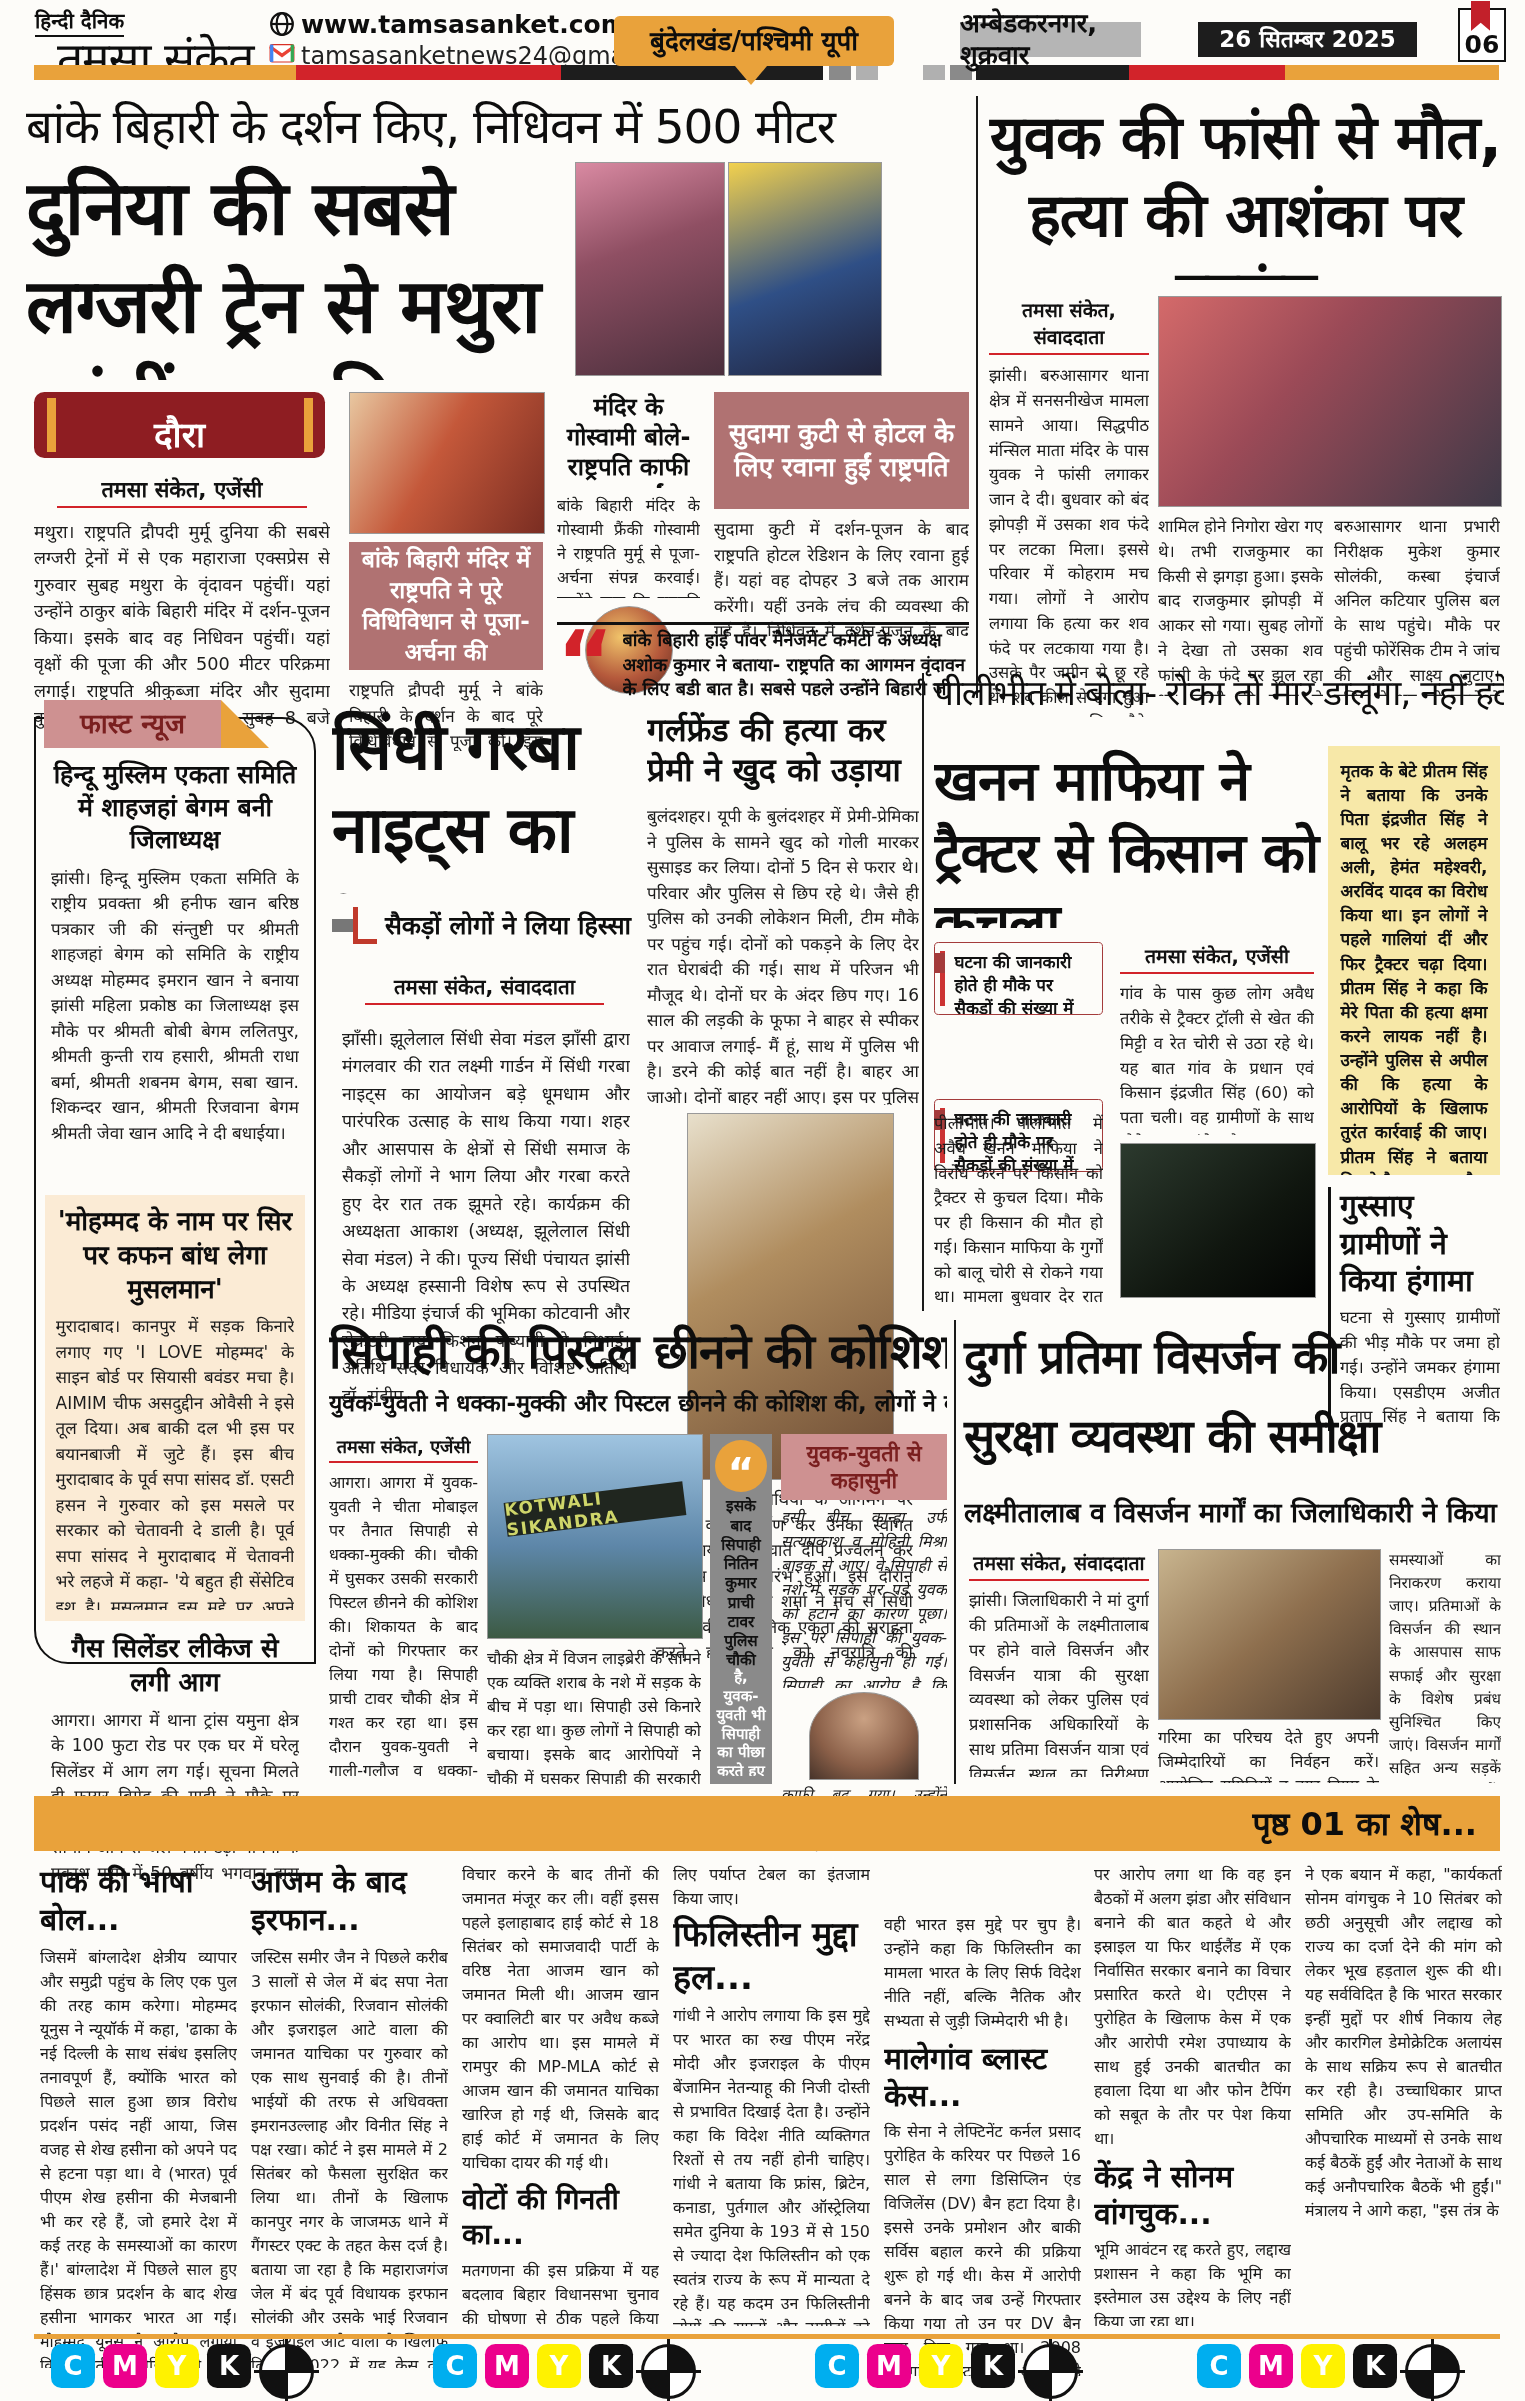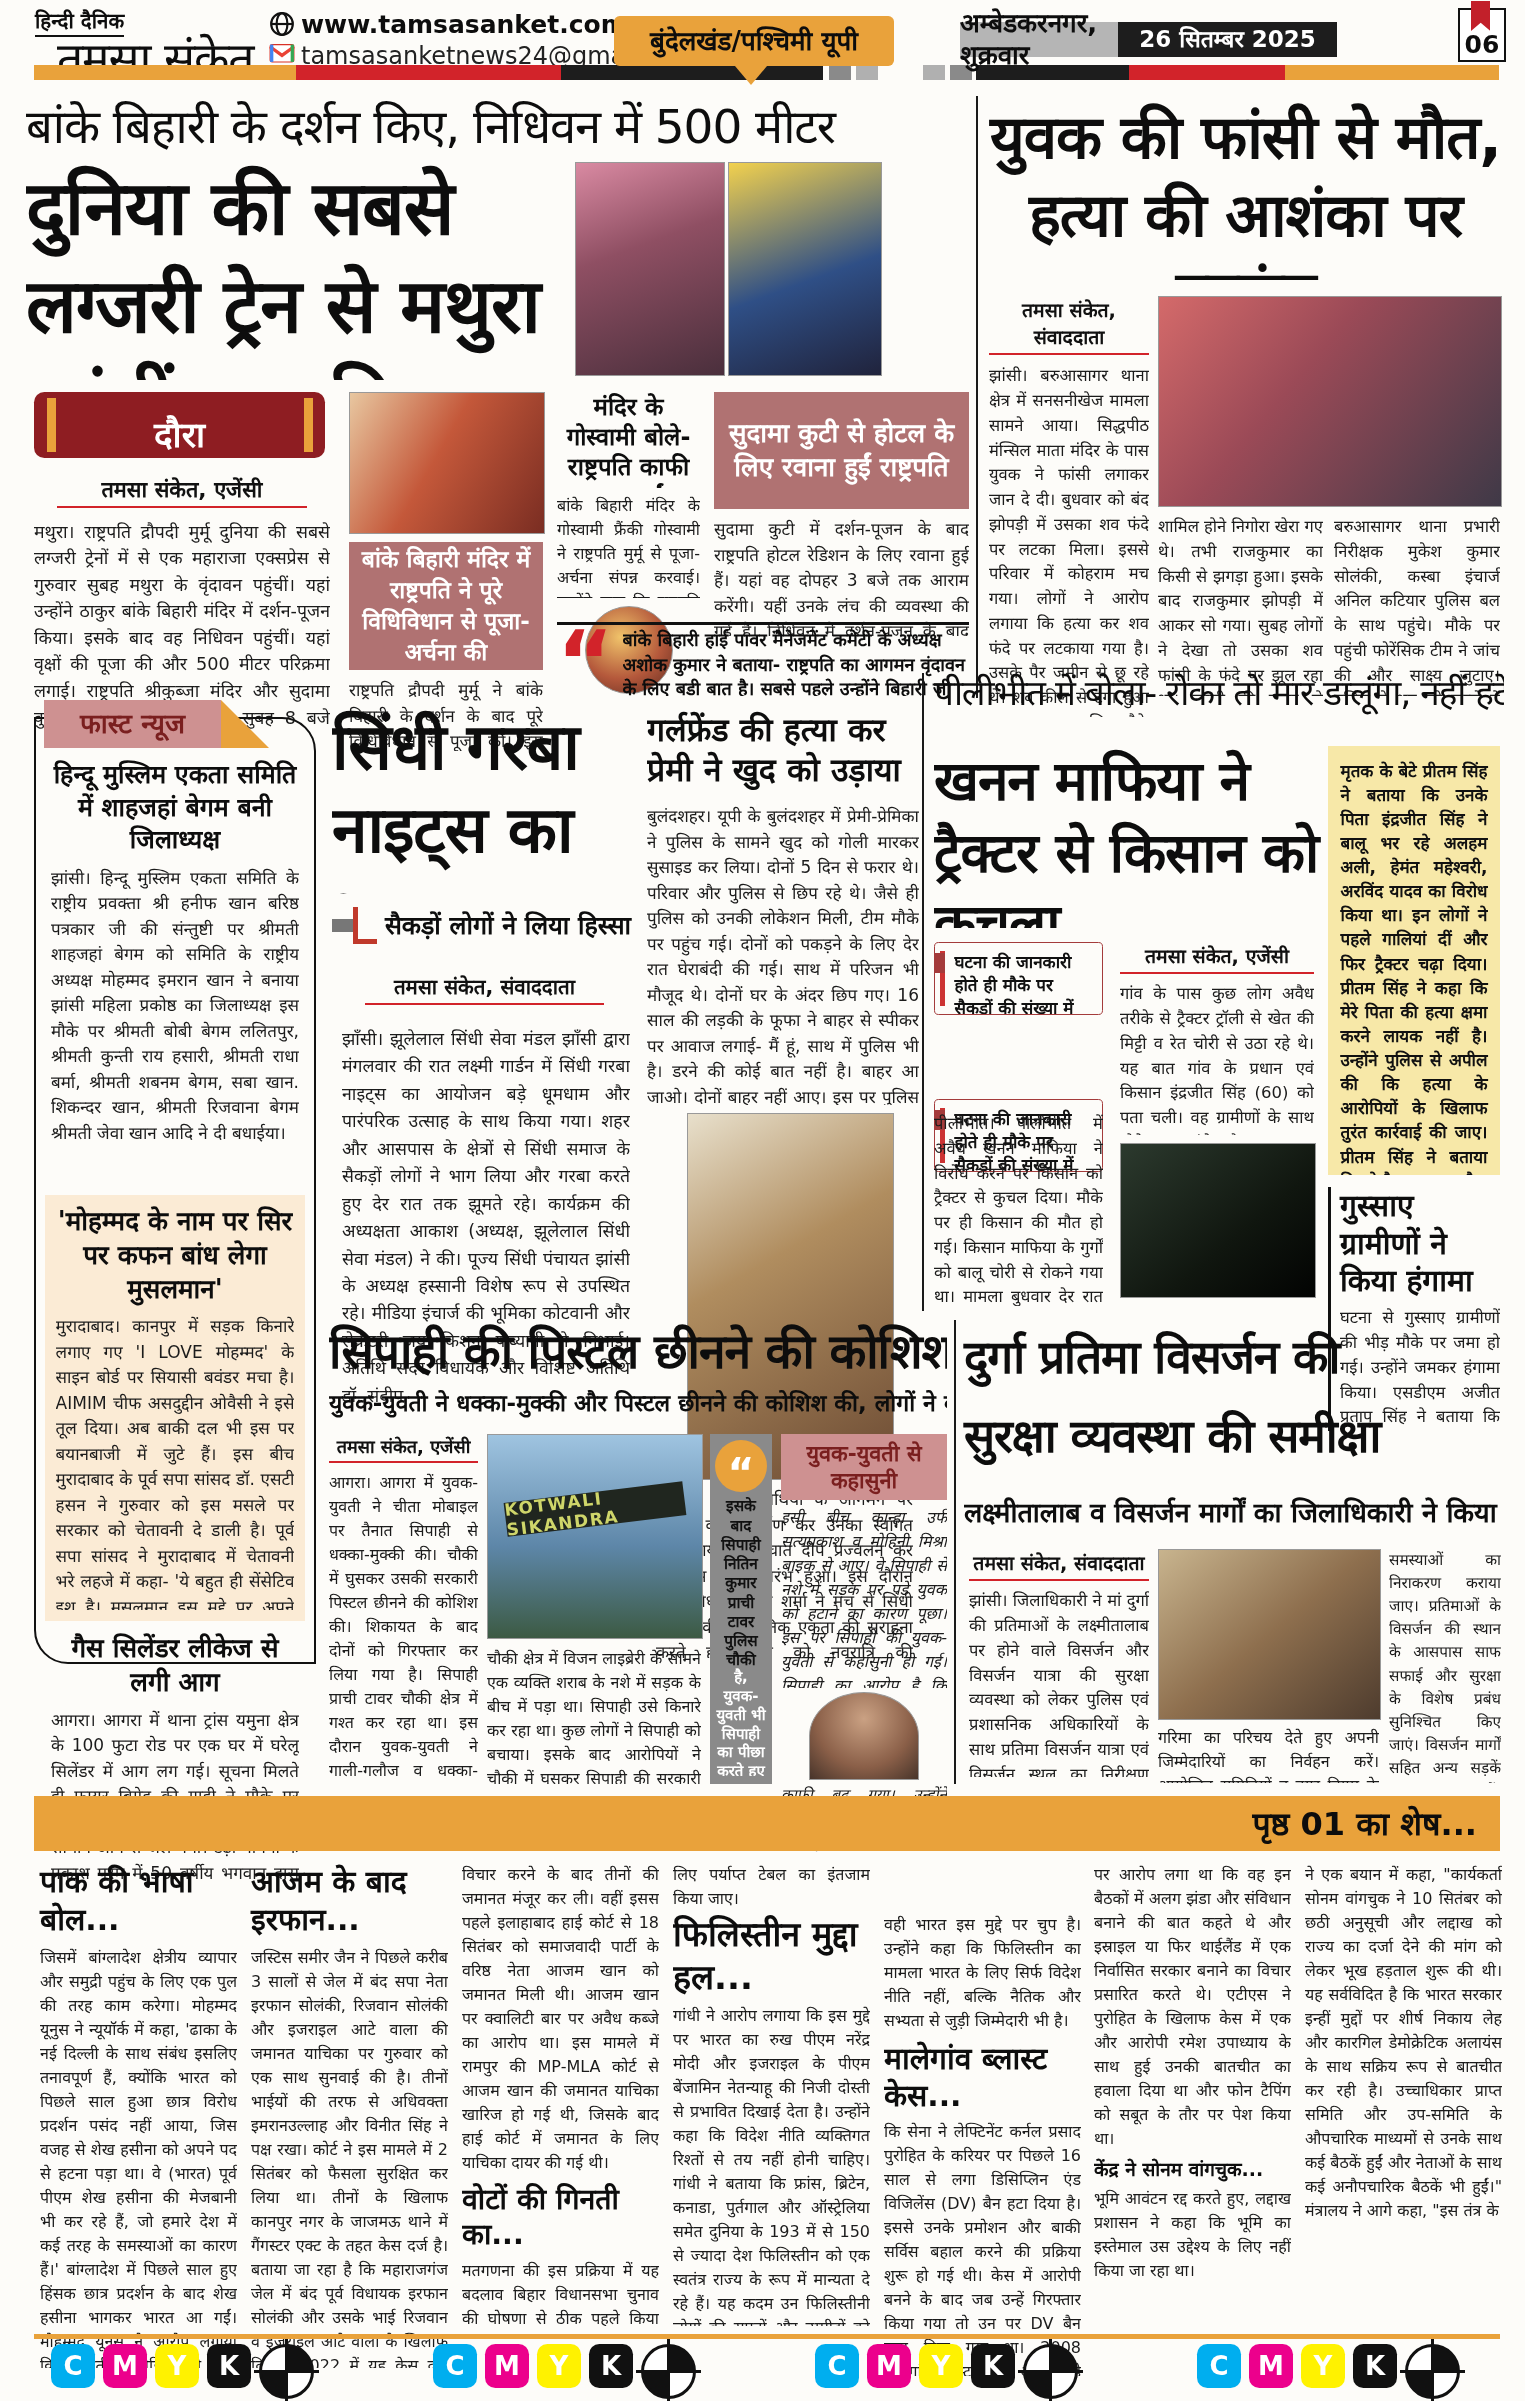--- a/index.html
+++ b/index.html
@@ -67,21 +67,21 @@
   <div class="abs" style="left:1285px;top:65px;width:214px;height:15px;background:#E9A23B"></div>
 
   <div class="abs" style="left:614px;top:16px;width:280px;height:50px;background:#E9A23B;border-radius:5.7px;display:flex;align-items:center;justify-content:center">
     <span class="hd" style="font-size:26px">बुंदेलखंड/पश्चिमी यूपी</span>
   </div>
   <div class="abs" style="left:735px;top:66px;width:0;height:0;border-left:16px solid transparent;border-right:16px solid transparent;border-top:19.4px solid #E9A23B"></div>
 
   <div class="abs" style="left:960px;top:21.7px;width:181px;height:35px;background:#b5b5b5;display:flex;align-items:center;justify-content:center">
     <span class="hd" style="font-size:26px">अम्बेडकरनगर, शुक्रवार</span>
   </div>
-  <div class="abs" style="left:1118px;top:21.7px;width:219px;height:35px;background:#1d1d1d;display:flex;align-items:center;justify-content:center">
+  <div class="abs" style="left:1198px;top:21.7px;width:219px;height:35px;background:#1d1d1d;display:flex;align-items:center;justify-content:center">
     <span class="hd" style="font-size:23px;color:#fff">26 सितम्बर 2025</span>
   </div>
   <div class="abs" style="left:1458px;top:8px;width:44px;height:50px;background:#fff;border:2.3px solid #111;display:flex;align-items:flex-end;justify-content:center">
     <span class="hd" style="font-size:25px">06</span>
   </div>
   <div class="abs" style="left:1471px;top:1.1px;width:19.4px;height:30px;background:#c2202a;clip-path:polygon(0 0,100% 0,100% 100%,50% 72%,0 100%)"></div>
 
   <div class="abs xhd ovh" style="left:26px;top:96px;width:941px;height:55px;font-size:47px">बांके बिहारी के दर्शन किए, निधिवन में 500 मीटर परिक्रमा लगाई</div>
   <div class="abs xhd ovh" style="left:26px;top:160px;width:550px;height:220px;font-size:75px;font-weight:900">दुनिया की सबसे लग्जरी ट्रेन से मथुरा पहुंचीं राष्ट्रपति</div>
 
@@ -264,21 +264,21 @@
     <div class="hd" style="font-size:34px;margin-top:2px">फिलिस्तीन मुद्दा हल...</div>
     <div class="bd" style="font-size:16px;margin-top:5.7px">गांधी ने आरोप लगाया कि इस मुद्दे पर भारत का रुख पीएम नरेंद्र मोदी और इजराइल के पीएम बेंजामिन नेतन्याहू की निजी दोस्ती से प्रभावित दिखाई देता है। उन्होंने कहा कि विदेश नीति व्यक्तिगत रिश्तों से तय नहीं होनी चाहिए। गांधी ने बताया कि फ्रांस, ब्रिटेन, कनाडा, पुर्तगाल और ऑस्ट्रेलिया समेत दुनिया के 193 में से 150 से ज्यादा देश फिलिस्तीन को एक स्वतंत्र राज्य के रूप में मान्यता दे रहे हैं। यह कदम उन फिलिस्तीनी लोगों की सपनों और उम्मीदों को मान्यता देने की ऐतिहासिक शुरुआत है, जो लंबे समय से पीड़ा झेल रहे हैं। दुनिया जब फिलिस्तीन को समर्थन दे रही है, तब भारत ने हाल ही में इजराइल के साथ निवेश समझौता किया और उसके दक्षिणपंथी मंत्री की मेजबानी भी की, जिसकी आलोचना पूरी दुनिया में हो रही है। गांधी ने अफसोस जताया कि पहले जो भारत मानवाधिकार और न्याय की आवाज बुलंद करता था, आज</div>
   </div>
   <div class="abs ovh" style="left:884px;top:1913px;width:197px;height:463px">
     <div class="bd" style="font-size:16px">वही भारत इस मुद्दे पर चुप है। उन्होंने कहा कि फिलिस्तीन का मामला भारत के लिए सिर्फ विदेश नीति नहीं, बल्कि नैतिक और सभ्यता से जुड़ी जिम्मेदारी भी है।</div>
     <div class="hd" style="font-size:30px;margin-top:6.8px">मालेगांव ब्लास्ट केस...</div>
     <div class="bd" style="font-size:16px;margin-top:5.7px">कि सेना ने लेफ्टिनेंट कर्नल प्रसाद पुरोहित के करियर पर पिछले 16 साल से लगा डिसिप्लिन एंड विजिलेंस (DV) बैन हटा दिया है। इससे उनके प्रमोशन और बाकी सर्विस बहाल करने की प्रक्रिया शुरू हो गई थी। केस में आरोपी बनने के बाद जब उन्हें गिरफ्तार किया गया तो उन पर DV बैन लगा दिया गया था। 2008 मालेगांव ब्लास्ट केस में आरोपी रहे प्रसाद पुरोहित सेना में सेवारत अधिकारी हैं। महाराष्ट्र एटीएस का दावा था कि प्रसाद पुरोहित ने 2006 में अभिनव भारत संगठन की स्थापना में भूमिका निभाई थी। इसी संगठन के जरिए बम धमाकों के लिए फंड्स इकट्ठा किए गए। पुरोहित पर भी ब्लास्ट की साजिश रचने के लिए कई बैठकों में हिस्सा लेने का आरोप था। पुरोहित</div>
   </div>
   <div class="abs ovh" style="left:1094px;top:1863px;width:197px;height:463px">
     <div class="bd" style="font-size:16px">पर आरोप लगा था कि वह इन बैठकों में अलग झंडा और संविधान बनाने की बात कहते थे और इस्राइल या फिर थाईलैंड में एक निर्वासित सरकार बनाने का विचार प्रसारित करते थे। एटीएस ने पुरोहित के खिलाफ केस में एक और आरोपी रमेश उपाध्याय के साथ हुई उनकी बातचीत का हवाला दिया था और फोन टैपिंग को सबूत के तौर पर पेश किया था।</div>
-    <div class="hd" style="font-size:19px;margin-top:6.8px">केंद्र ने सोनम वांगचुक...</div>
+    <div class="hd" style="font-size:30px;margin-top:6.8px">केंद्र ने सोनम वांगचुक...</div>
     <div class="bd" style="font-size:16px;margin-top:5.7px">भूमि आवंटन रद्द करते हुए, लद्दाख प्रशासन ने कहा कि भूमि का इस्तेमाल उस उद्देश्य के लिए नहीं किया जा रहा था।</div>
   </div>
   <div class="abs ovh" style="left:1305px;top:1863px;width:197px;height:463px">
     <div class="bd" style="font-size:16px">ने एक बयान में कहा, "कार्यकर्ता सोनम वांगचुक ने 10 सितंबर को छठी अनुसूची और लद्दाख को राज्य का दर्जा देने की मांग को लेकर भूख हड़ताल शुरू की थी। यह सर्वविदित है कि भारत सरकार इन्हीं मुद्दों पर शीर्ष निकाय लेह और कारगिल डेमोक्रेटिक अलायंस के साथ सक्रिय रूप से बातचीत कर रही है। उच्चाधिकार प्राप्त समिति और उप-समिति के औपचारिक माध्यमों से उनके साथ कई बैठकें हुईं और नेताओं के साथ कई अनौपचारिक बैठकें भी हुईं।" मंत्रालय ने आगे कहा, "इस तंत्र के</div>
   </div>
 
   <div class="abs" style="left:34px;top:2334px;width:1466px;height:4.6px;background:#E9A23B"></div>
 
   <div class="abs" style="left:51px;top:2344px;display:flex;gap:8px">
     <div class="mark" style="background:#00AEEF">C</div>

